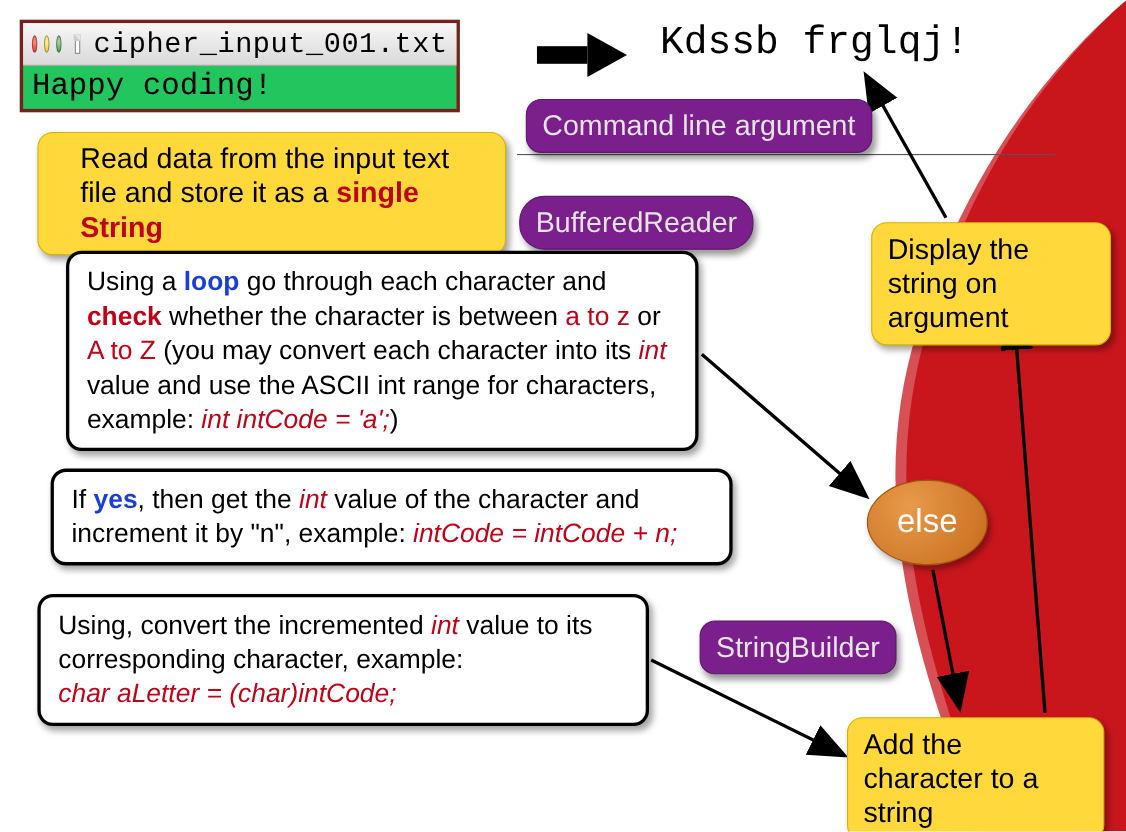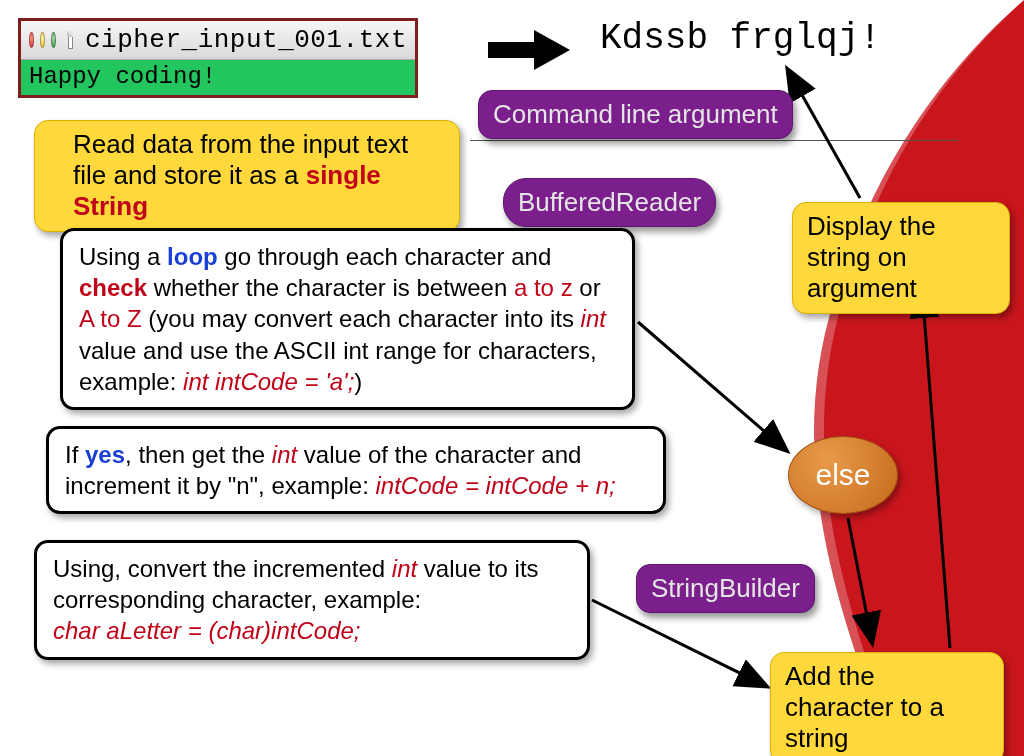--- a/index.html
+++ b/index.html
@@ -52,21 +52,21 @@
   }
   .title-text {
     font-family: "Courier New", monospace;
     font-size: 26px;
     margin-left: 6px;
     letter-spacing: 0.5px;
   }
   .file-body {
     padding: 3px 8px 5px;
     font-family: "Courier New", monospace;
-    font-size: 24px;
+    font-size: 28px;
   }
   .arrow-black {
     position: absolute;
     left: 488px;
     top: 30px;
     z-index: 2;
   }
   .output-text {
     position: absolute;
     left: 600px;
@@ -160,21 +160,21 @@
 <div class="hr-line"></div>
 
 <div class="box yellow-box" style="left:34px; top:120px; width:426px;padding-left:38px;">
   <span>Read data from the input text file and store it as a </span><span class="red-bold">single String</span>
 </div>
 
 <div class="box purple-box" style="left:478px; top:90px;">
   <span>Command line argument</span>
 </div>
 
-<div class="box purple-box" style="left:503px; top:178px;border-radius:23px;">
+<div class="box purple-box" style="left:472px; top:178px;border-radius:23px;">
   <span>BufferedReader</span>
 </div>
 
 <div class="box white-box" style="left:60px; top:228px; width:575px;">
   <span>Using a </span><span class="blue-bold">loop</span><span> go through each character and </span><span class="red-bold">check</span><span> whether the character is between </span><span class="red-text">a to z</span><span> or </span><span class="red-text">A to Z</span><span> (you may convert each character into its </span><span class="red-italic">int</span><span> value and use the ASCII int range for characters, example: </span><span class="red-italic">int intCode = 'a';</span><span>)</span>
 </div>
 
 <div class="box white-box" style="left:46px; top:426px; width:620px;">
   <span>If </span><span class="blue-bold">yes</span><span>, then get the </span><span class="red-italic">int</span><span> value of the character and increment it by "n", example: </span><span class="red-italic">intCode = intCode + n;</span>
 </div>

